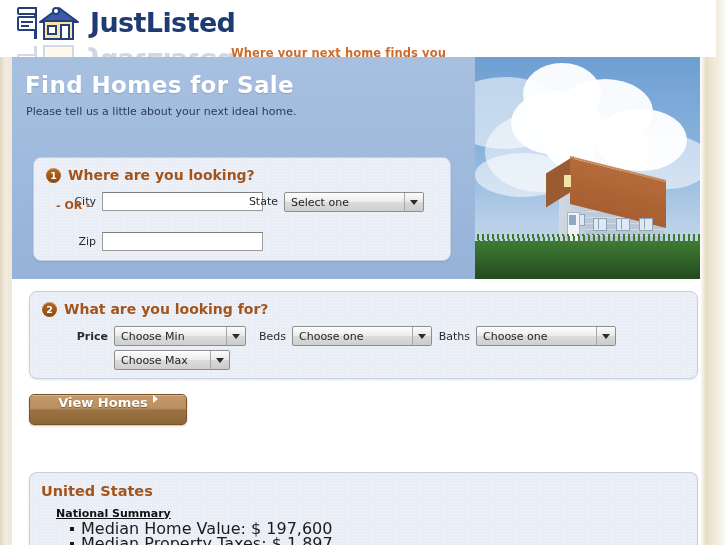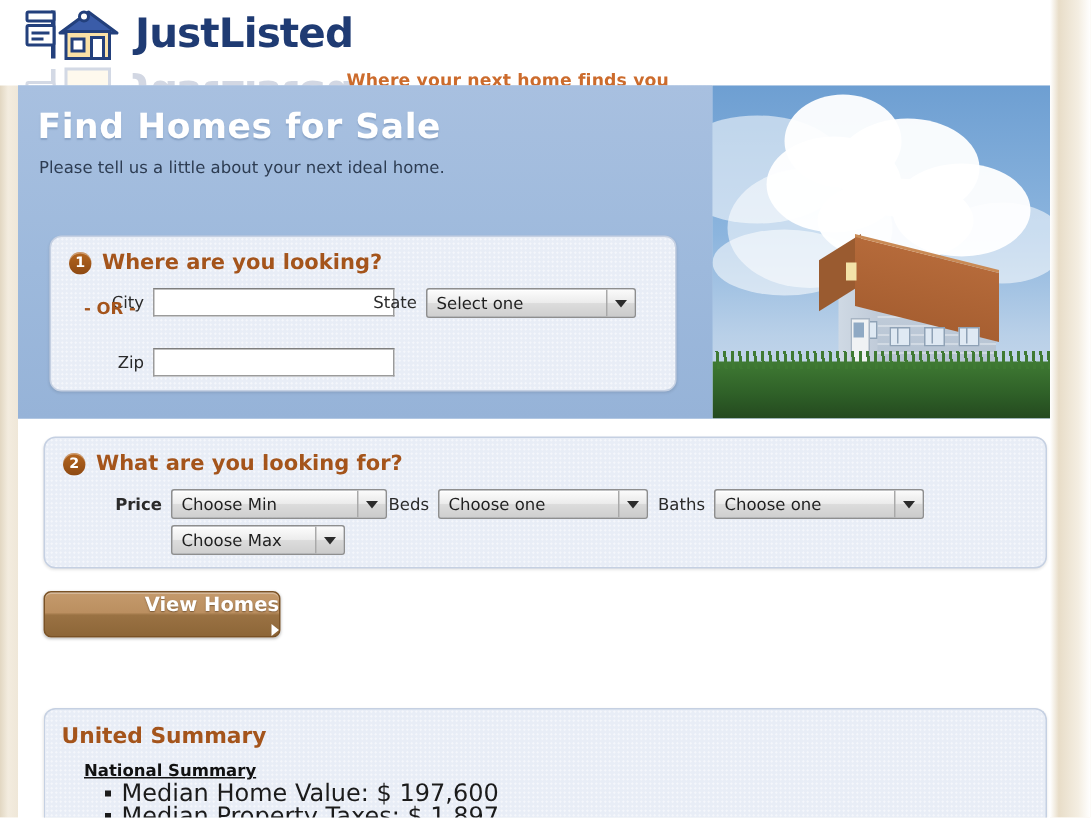--- a/index.html
+++ b/index.html
@@ -37,20 +37,21 @@
   .gutter.right { left: 700px; width: 27px;
     background-image: linear-gradient(to right, #ffffff 0%, #e8ddc8 22%, #f4eee2 70%, #ffffff 100%); }
 
   
   #header {
     position: absolute;
     left: 0; top: 0;
     width: 672px; height: 57px;
     background: #ffffff;
     overflow: hidden;
+    padding-left: 44px;
   }
   #logo-wrap {
     position: absolute;
     left: 14px; top: 4px;
     height: 38px;
     display: flex;
     align-items: center;
   }
   #logo-mark {
     position: relative;
@@ -340,25 +341,24 @@
   
   #view-btn {
     position: absolute;
     left: 29px; top: 394px;
     width: 156px; height: 29px;
     border: 1px solid #7a5226;
     border-radius: 5px;
     background-image: linear-gradient(to bottom, #c49a6c 0%, #bb8f60 46%, #9a7243 52%, #8d6638 100%);
     box-shadow: inset 0 1px 0 rgba(255,255,255,0.30), 0 1px 2px rgba(0,0,0,0.25);
     display: flex;
-    align-items: flex-end;
+    align-items: flex-start;
     justify-content: center;
     gap: 5px;
     cursor: pointer;
-    flex-direction: column;
   }
   #view-btn .btn-label {
     font-size: 13px;
     font-weight: bold;
     color: #ffffff;
     text-shadow: 0 1px 1px rgba(70,45,20,0.55);
   }
   #view-btn .btn-arrow {
     width: 0; height: 0;
     border-top: 4px solid transparent;
@@ -504,21 +504,21 @@
     </div>
   </div>
 
   <div class="panel" id="panel2">
     <div class="step-head">
       <span class="badge">2</span>
       <span>What are you looking for?</span>
     </div>
 
     <div class="field-label" style="left:38px; top:38px; width:40px;font-weight:bold;">Price</div>
-    <div class="sel" style="left:84px; top:34px; width:144px;">
+    <div class="sel" style="left:84px; top:34px; width:132px;">
       <span class="sel-text">Choose Min</span>
       <span class="sel-arrow">
           <i></i>
         </span>
     </div>
     <div class="sel" style="left:84px; top:58px; width:116px;">
       <span class="sel-text">Choose Max</span>
       <span class="sel-arrow">
           <i></i>
         </span>
@@ -540,21 +540,21 @@
         </span>
     </div>
   </div>
 
   <div id="view-btn">
     <span class="btn-label">View Homes</span>
     <span class="btn-arrow"></span>
   </div>
 
   <div class="panel" id="panel3">
-    <div id="geo-title">United Summary</div>
+    <div id="geo-title">United States</div>
     <div id="geo-sub">National Summary</div>
     <ul class="stats">
       <li>Median Home Value: $ 197,600</li>
       <li>Median Property Taxes: $ 1,897</li>
     </ul>
   </div>
 
 </div>
 
 </body></html>

